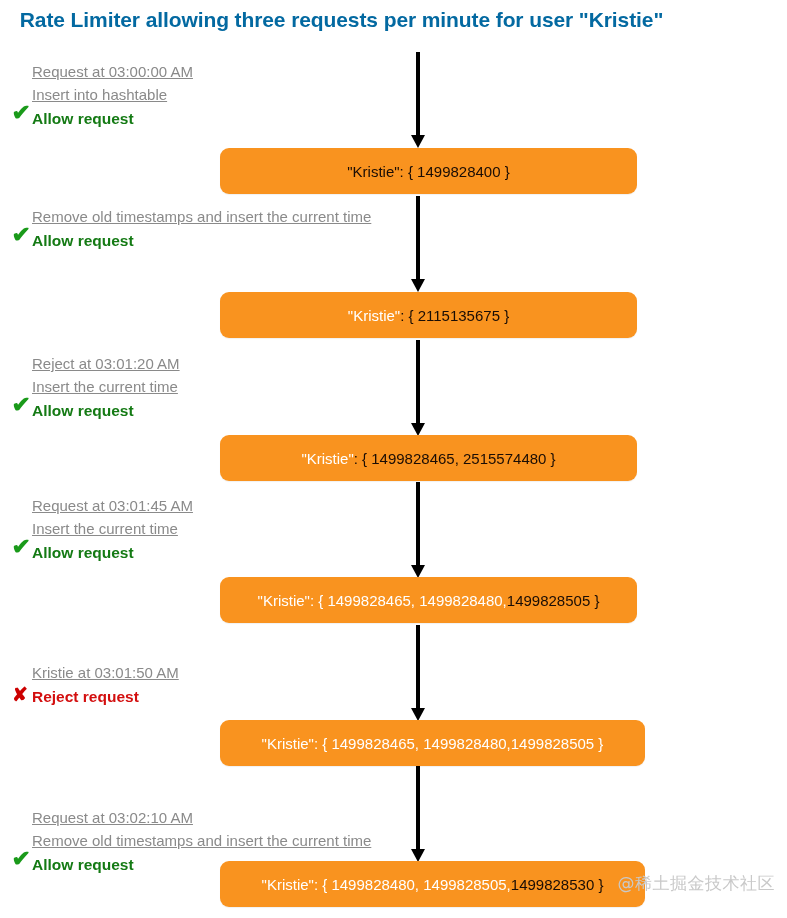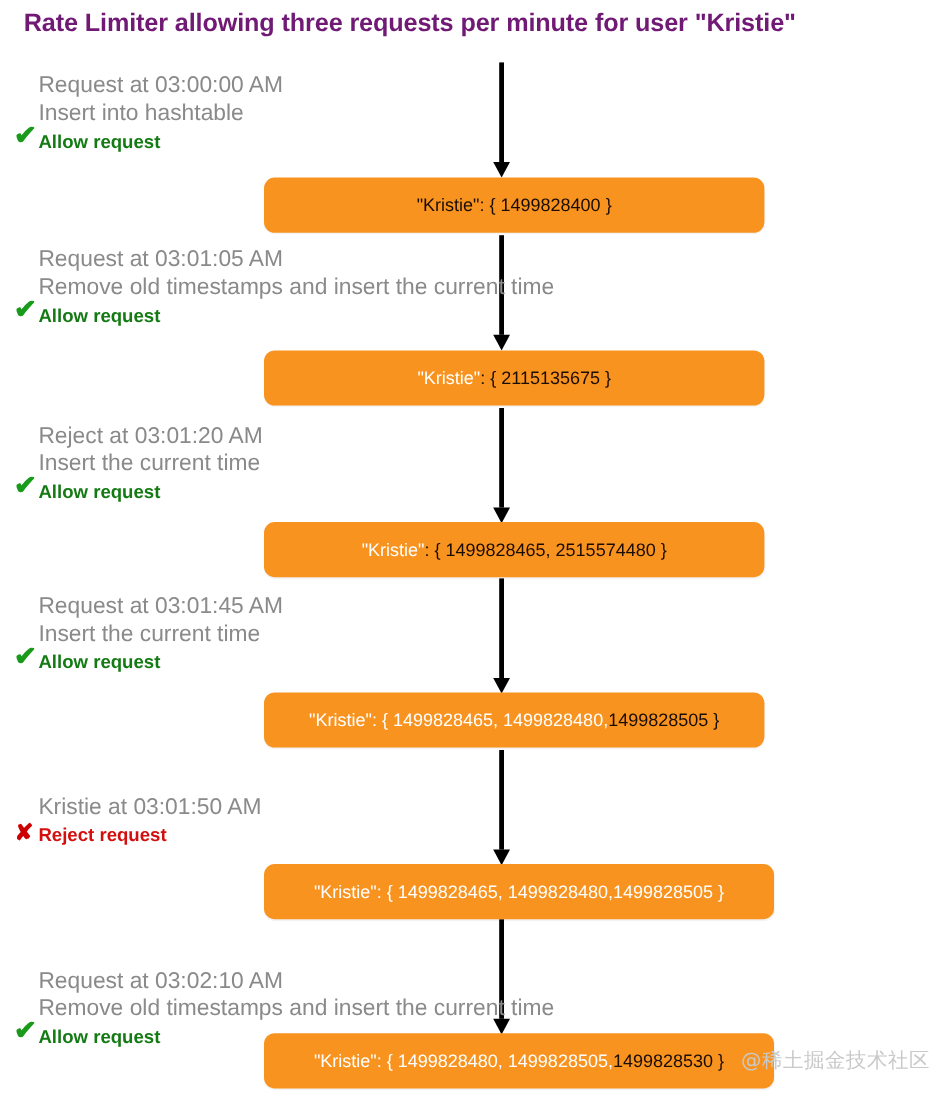--- a/index.html
+++ b/index.html
@@ -18,37 +18,38 @@
 
   
   #diagram-title {
     position: absolute;
     left: 0;
     top: 8px;
     width: 683px;
     text-align: center;
     font-size: 21px;
     font-weight: bold;
-    color: #701a75;
+    color: #0369a1;
     letter-spacing: -0.1px;
     white-space: nowrap;
   }
 
   
   .step-note {
     position: absolute;
     left: 12px;
     width: 430px;
   }
   .note-line {
-    font-size: 19px;
+    font-size: 15px;
     color: #8a8a8a;
     line-height: 23px;
     white-space: nowrap;
     padding-left: 20px;
+    text-decoration: underline;
   }
   .verdict {
     position: relative;
     font-size: 15.5px;
     font-weight: bold;
     line-height: 23px;
     white-space: nowrap;
     padding-left: 20px;
     margin-top: 1px;
   }
@@ -164,21 +165,20 @@
 <div class="step-note" style="top:60px;">
   <div class="note-line">Request at 03:00:00 AM</div>
   <div class="note-line">Insert into hashtable</div>
   <div class="verdict allow">
     <span class="verdict-icon check">✔</span>
     <span>Allow request</span>
   </div>
 </div>
 
 <div class="step-note" style="top:205px;">
-  <div class="note-line">Request at 03:01:05 AM</div>
   <div class="note-line">Remove old timestamps and insert the current time</div>
   <div class="verdict allow">
     <span class="verdict-icon check">✔</span>
     <span>Allow request</span>
   </div>
 </div>
 
 <div class="step-note" style="top:352px;">
   <div class="note-line">Reject at 03:01:20 AM</div>
   <div class="note-line">Insert the current time</div>

